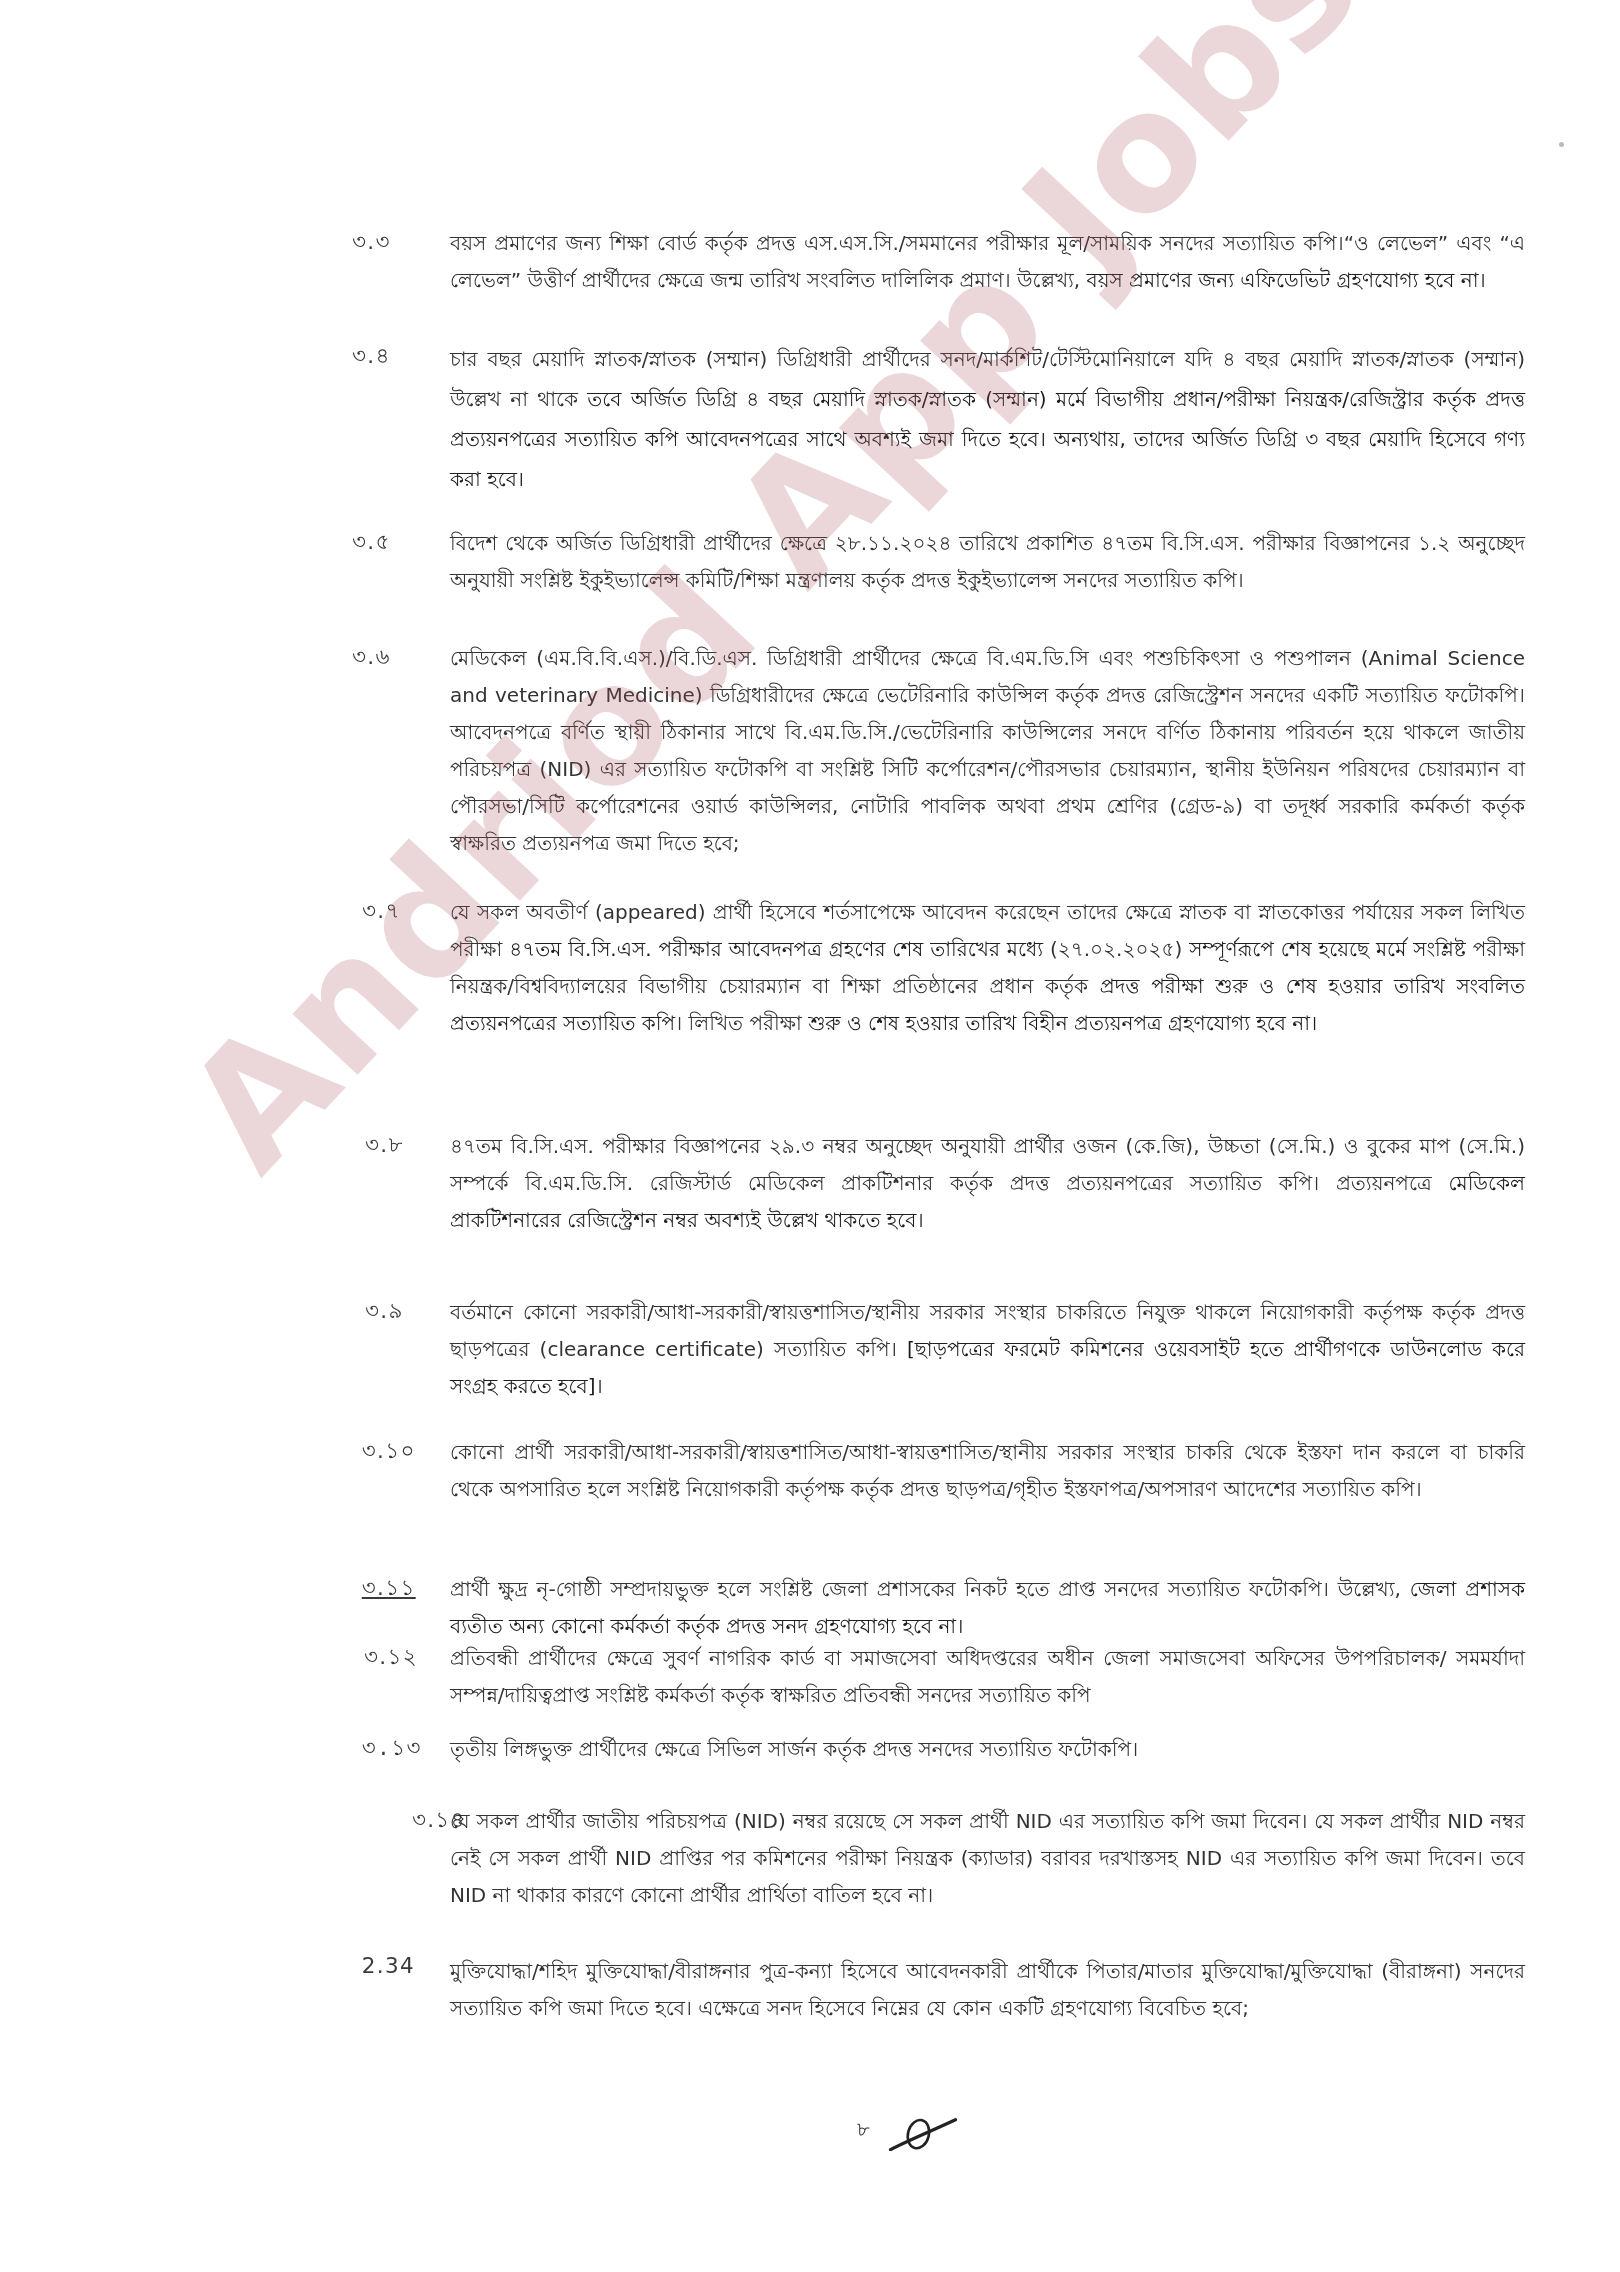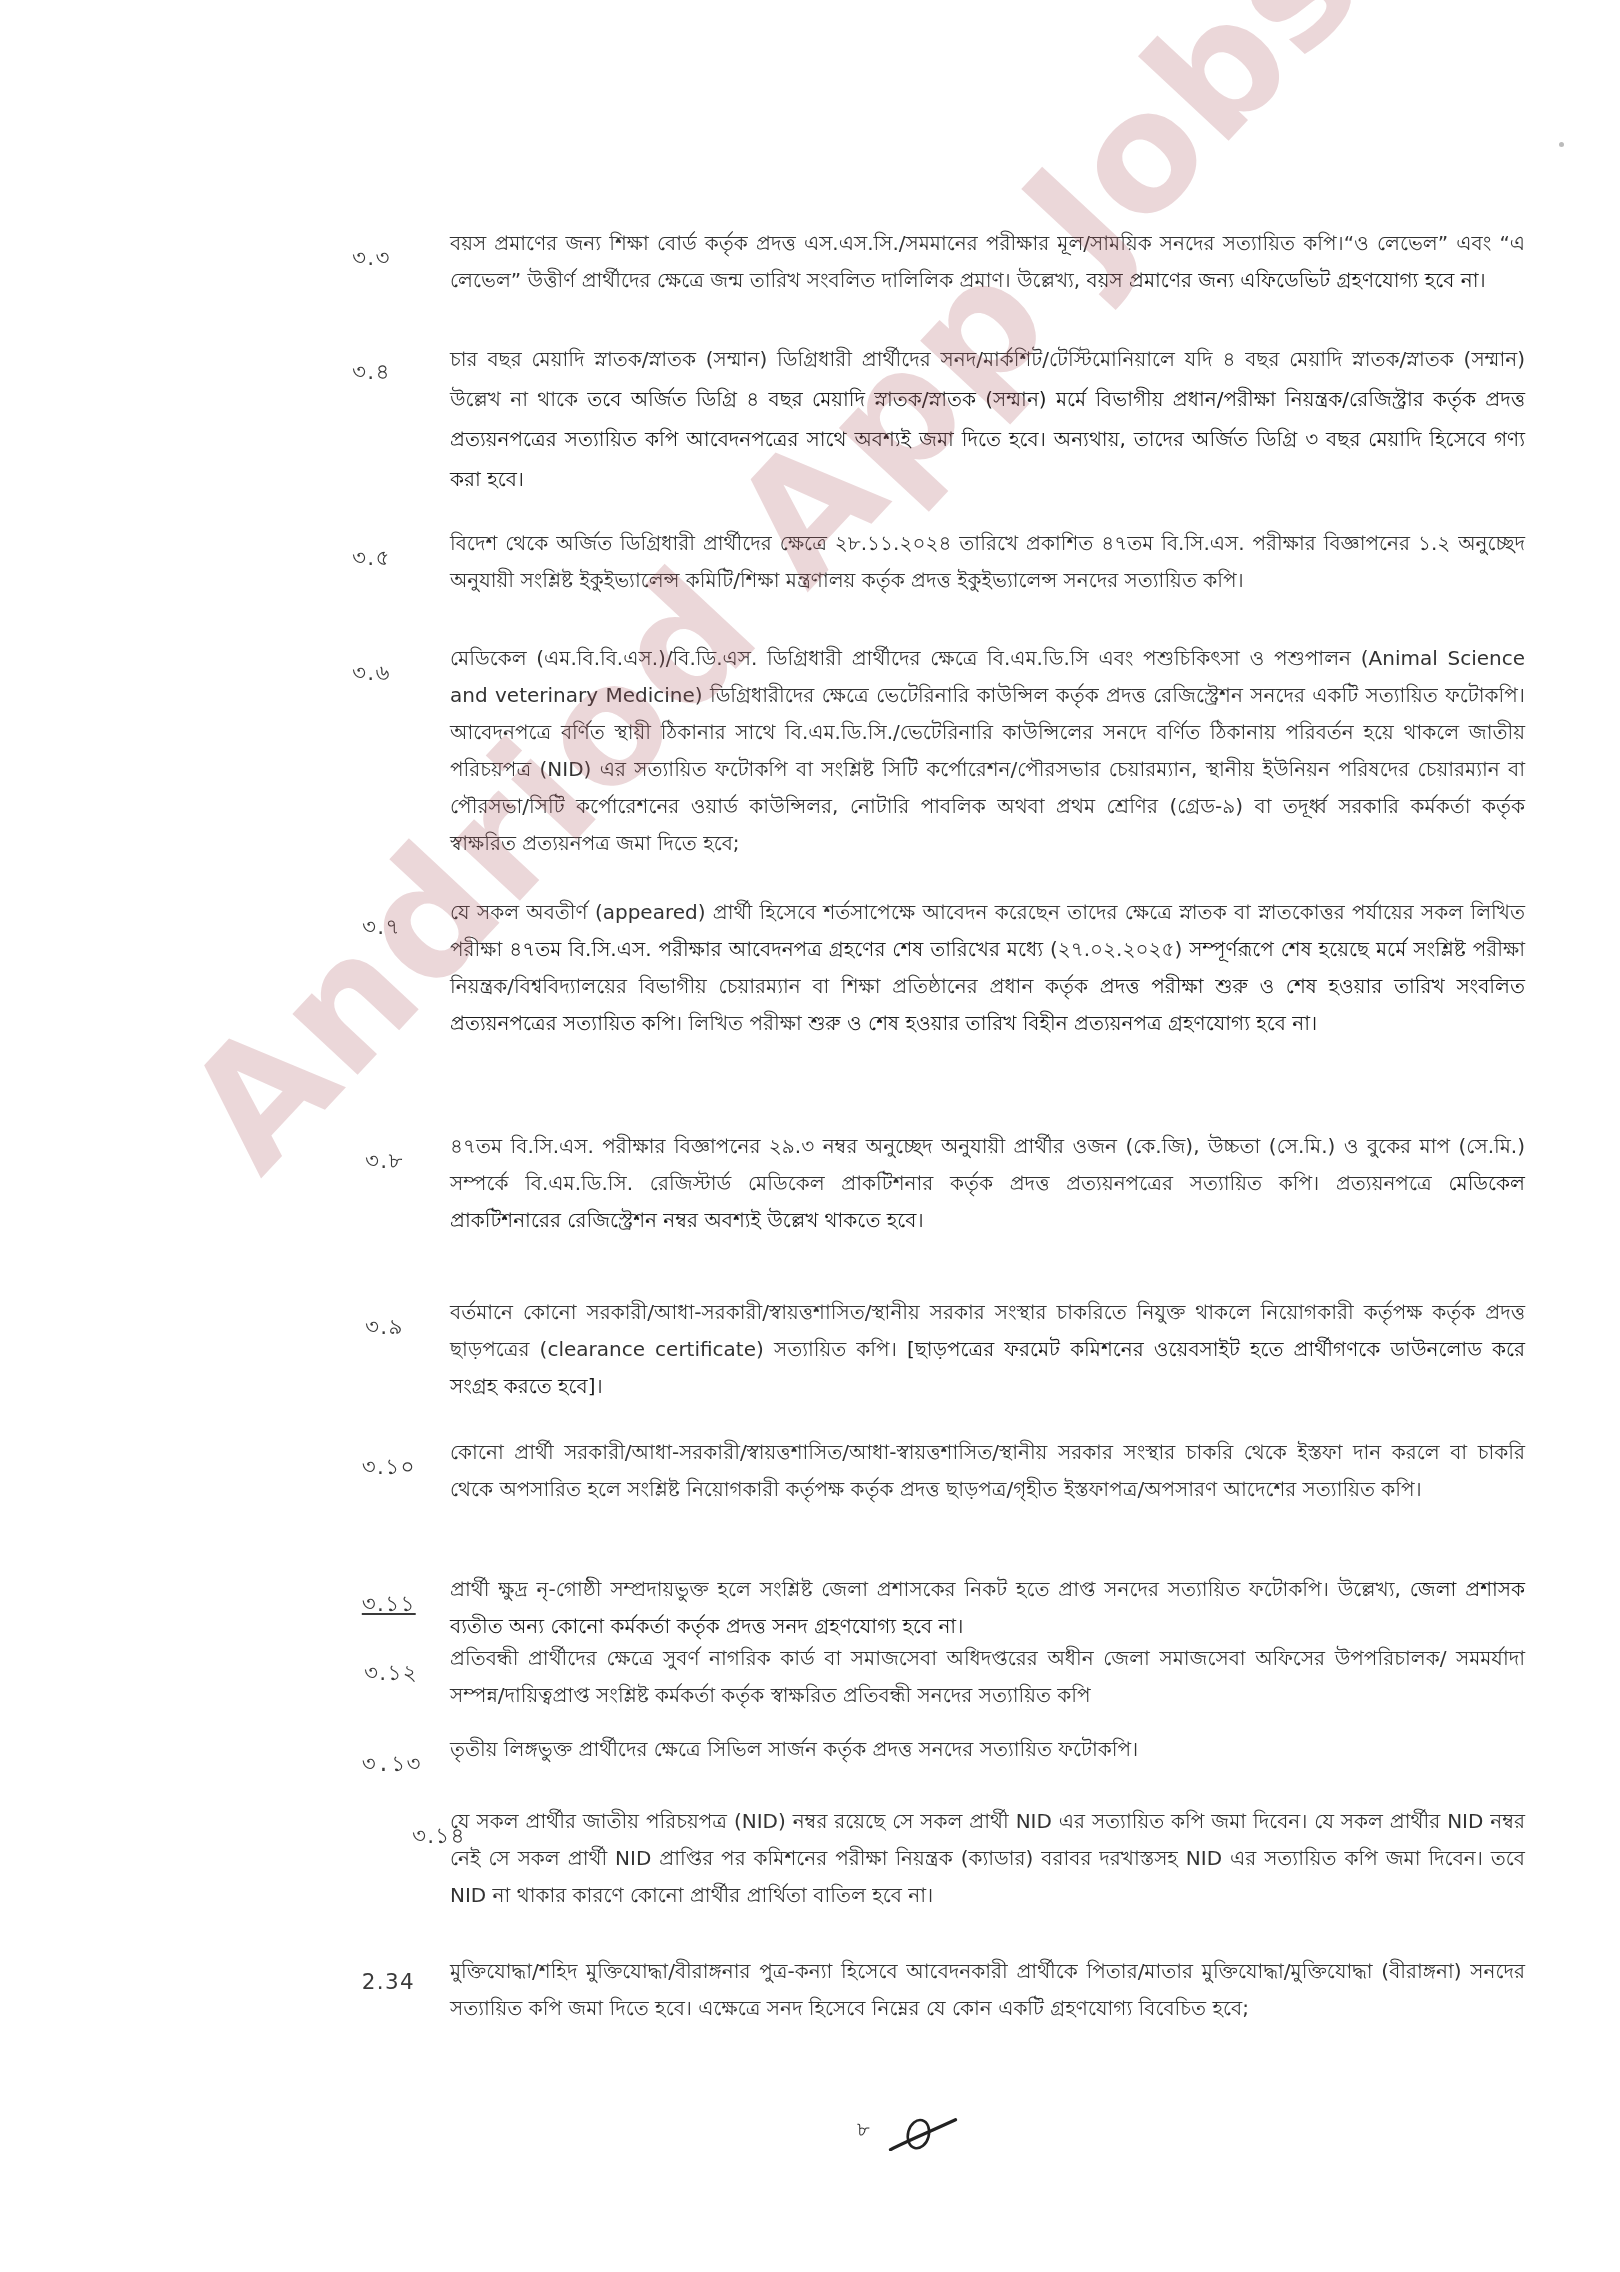--- a/index.html
+++ b/index.html
@@ -1,21 +1,21 @@
 <!DOCTYPE html>
 <html style="font-size:10.4px"><head>
 <meta charset="utf-8">
 <style>
   html, body { margin: 0; padding: 0; background: #ffffff; }
   body { width: 1620px; height: 2273px; position: relative; overflow: hidden;
          font-family: "DejaVu Sans", "Liberation Sans", sans-serif; color: #2a2a2a; }
   .page { position: absolute; left: 0; top: 0; width: 1620px; height: 2273px; background: #fff; }
   .clause { position: absolute; left: 352px; width: 1173px; }
   .num { position: absolute; left: 0; top: 0; width: 104px; font-size: 21.5px; color: #3a3a3a;
-         letter-spacing: 1.3px; margin-top: 16px; }
+         letter-spacing: 1.3px; }
   .body { position: absolute; left: 98px; right: 0; top: 0; font-size: 20px; line-height: 37px;
           text-align: justify; color: #333; }
   .body b { font-weight: normal; color: #1d1d1d; }
   .watermark { position: absolute; left: 150px; top: 1076px; font-size: 163px; font-weight: bold;
                color: rgba(168, 80, 90, 0.23); white-space: nowrap; transform-origin: 0 0;
                transform: rotate(-47deg); letter-spacing: 2.6px; pointer-events: none;
                font-family: "DejaVu Sans", sans-serif; }
   .page-no { position: absolute; left: 857px; top: 2115px; font-size: 19.6px; color: #333; }
   .sign { position: absolute; left: 887px; top: 2112px; width: 72px; height: 39px; }
   .speck { position: absolute; left: 1559px; top: 142px; width: 5.2px; height: 5.2px; border-radius: 50%;

